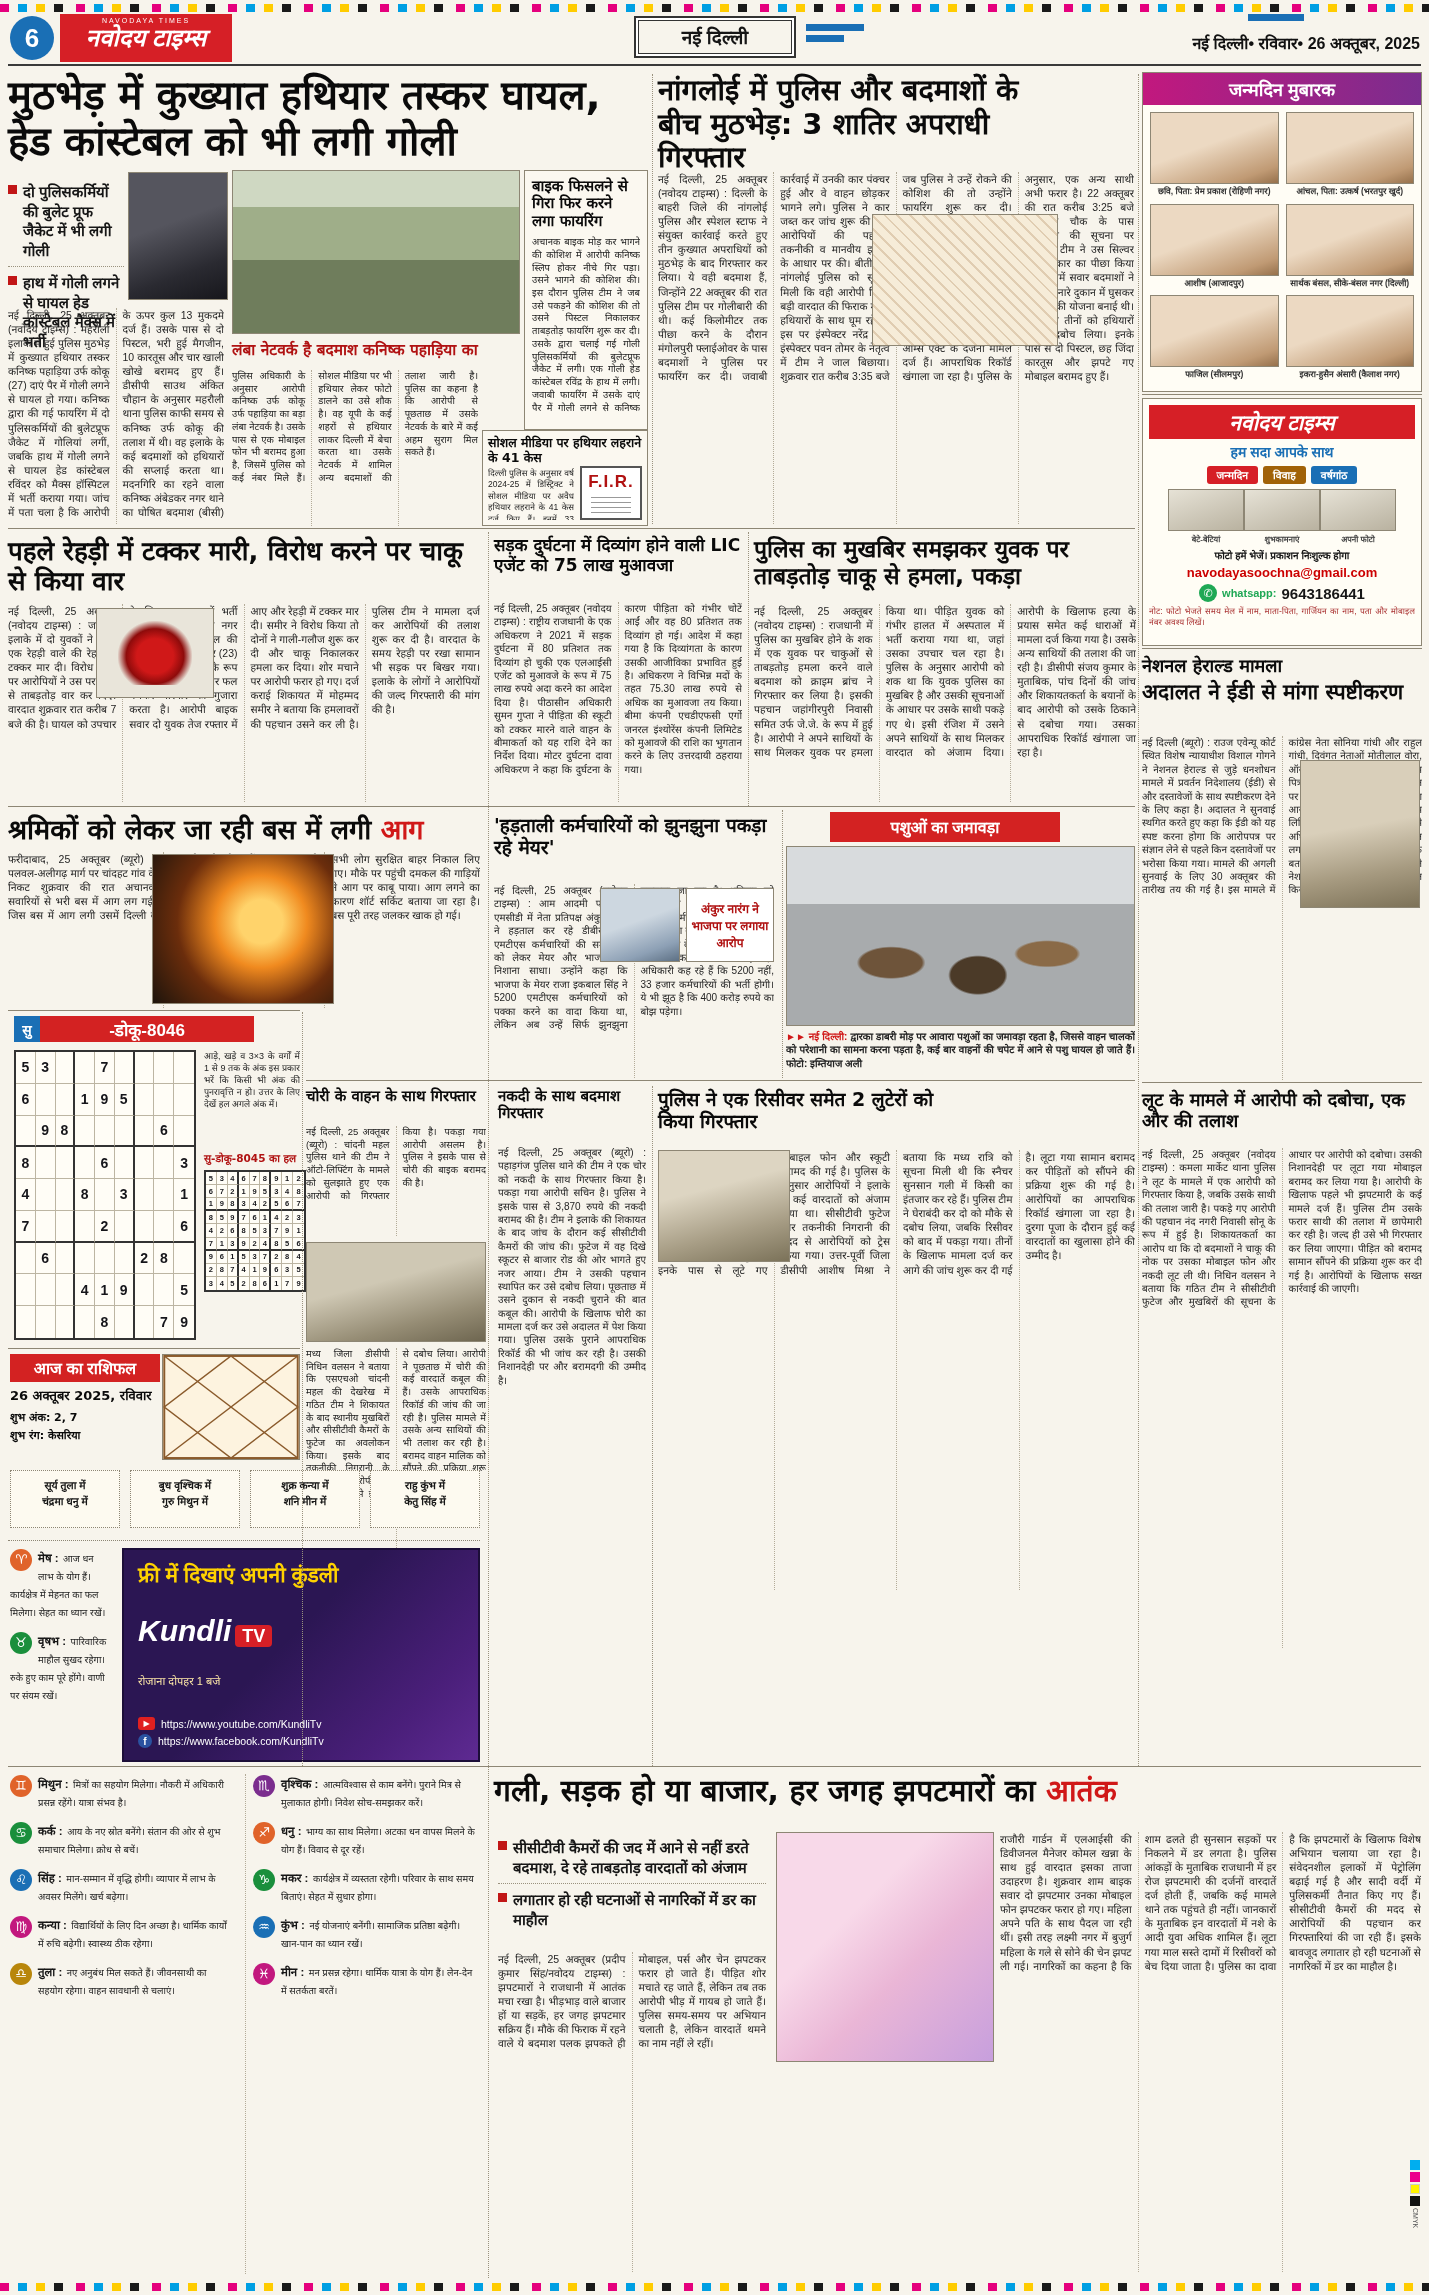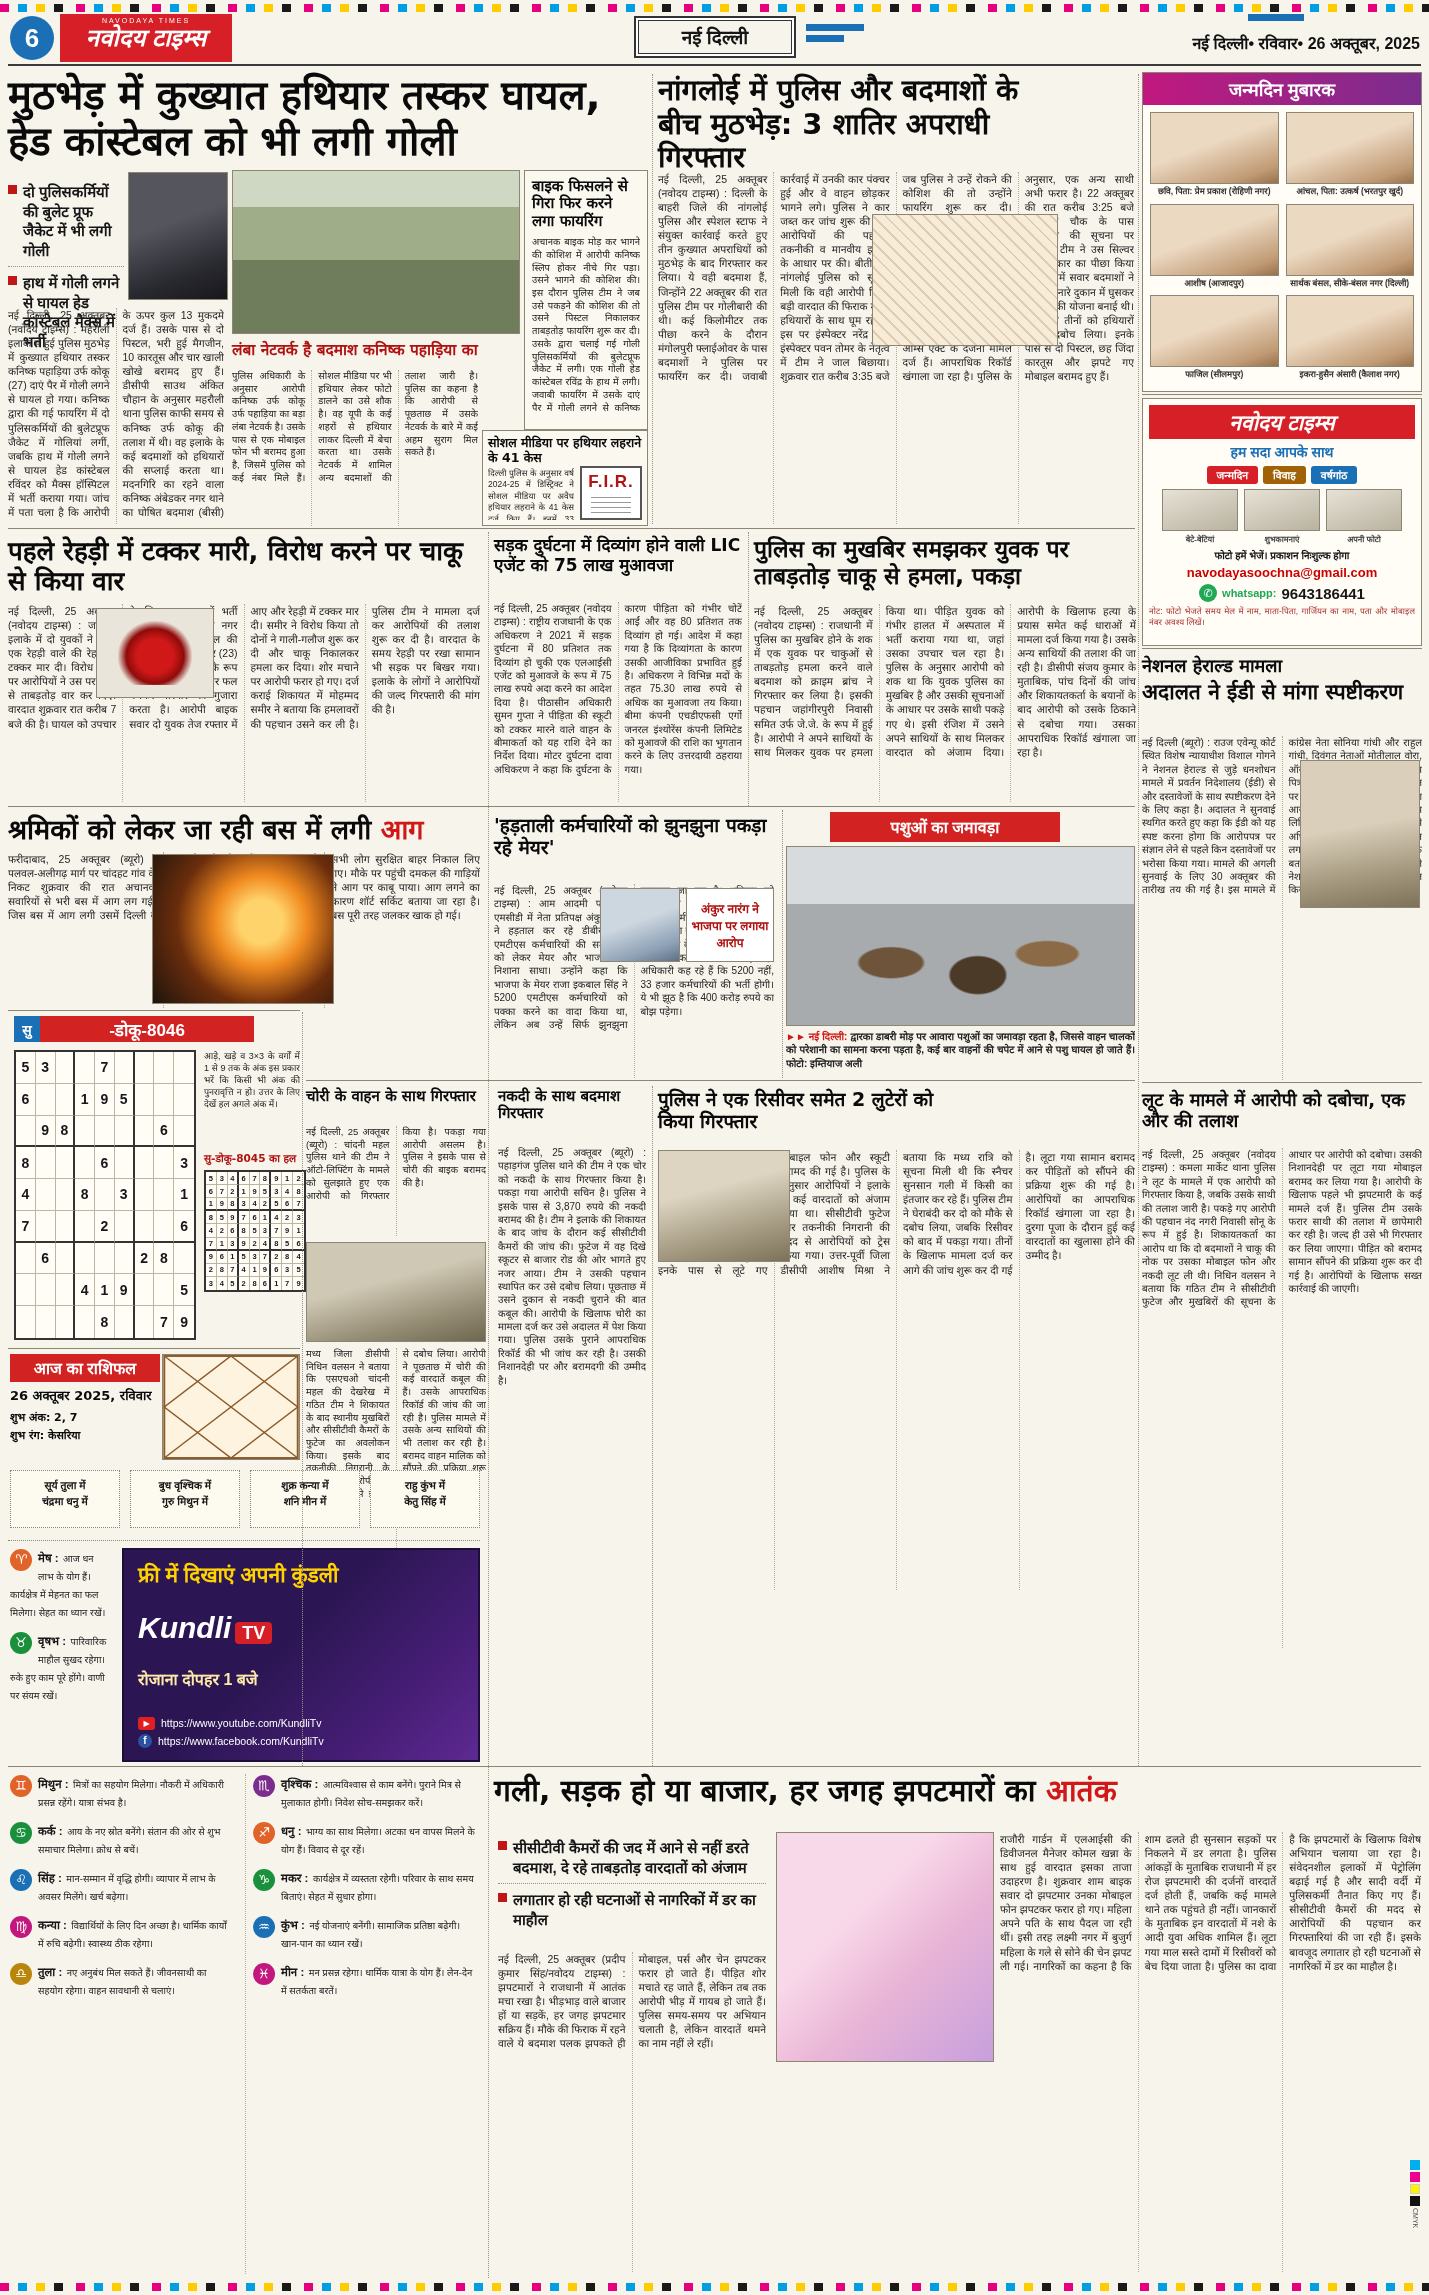--- a/index.html
+++ b/index.html
@@ -73,33 +73,33 @@
   .planet-box{border:1px dotted #8d8674;background:#fdfaf0;text-align:center;padding:7px 3px;width:110px;height:58px;font-weight:bold;font-size:10.5px;line-height:1.5}
   
   .bday-grid{display:grid;grid-template-columns:1fr 1fr;gap:7px;padding:7px}
   .bday-photo{height:72px}
   .bday-name{font-size:8.5px;text-align:center;line-height:1.25;margin-top:2px;font-weight:bold;color:#333}
   .tabs{display:flex;gap:5px;justify-content:center;margin:5px 0}
   .tab{color:#fff;font-size:10.5px;font-weight:bold;padding:2px 10px;border-radius:3px}
   .tab:nth-of-type(1){background:#d61f26}
   .tab:nth-of-type(2){background:#a16207}
   .tab:nth-of-type(3){background:#1a6fb5}
-  .thumbs{display:flex;gap:6px;justify-content:center;margin:4px 0}
+  .thumbs{display:flex;gap:0;justify-content:center;margin:4px 0}
   .thumb-ph{width:76px;height:42px}
   .thumb-cap{font-size:8px;text-align:center;margin-top:2px;color:#444;font-weight:bold}
   .wa-ic{display:inline-flex;width:18px;height:18px;border-radius:50%;background:#1fa855;color:#fff;font-size:11px;align-items:center;justify-content:center;margin-right:5px}
   
   .mundli{background:linear-gradient(135deg,#2b1653 0 45%,#4a1f7a 80%,#5e2a92);border:2px solid #1c0e38;color:#fff;padding:12px 14px;display:flex;flex-direction:column;justify-content:space-between}
   .m-head{color:#ffd200;font-weight:bold;font-size:21px;line-height:1.25}
   .m-brand{font-style:italic;font-weight:bold;font-size:30px;color:#fff}
   .m-tv{background:#d61f26;color:#fff;font-style:normal;font-size:18px;padding:1px 7px;border-radius:4px;margin-left:4px;vertical-align:middle}
   .m-link{font-size:10.5px;margin-top:4px;display:flex;align-items:center;gap:6px}
   .m-yt{display:inline-flex;width:17px;height:13px;background:#e02020;border-radius:3px;color:#fff;font-size:8px;align-items:center;justify-content:center}
   .m-fb{display:inline-flex;width:14px;height:14px;background:#2a52a0;border-radius:50%;color:#fff;font-size:10px;align-items:center;justify-content:center;font-weight:bold}
-  .m-sched{font-size:16px;color:#ffe9a8;font-weight:bold}
+  .m-sched{font-size:11px;color:#ffe9a8;font-weight:normal}
   
   .redband{background:#d32222;color:#fff;font-weight:bold;display:flex;align-items:center;justify-content:center}
   .kicker{font-size:18px;font-weight:bold}
   .cmyk{display:flex;flex-direction:column;gap:2px;align-items:center}
   .cmyk span{width:10px;height:10px;display:block}
   .cmyk-t{font-size:7px;color:#555;writing-mode:vertical-rl}
 </style>
 </head>
 <body>
 

